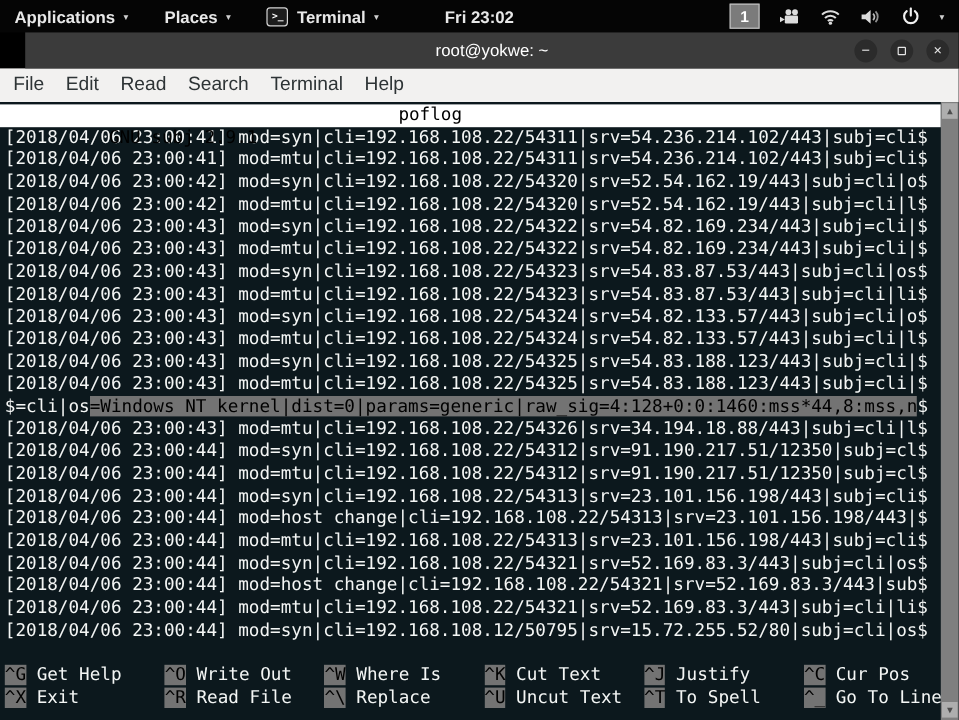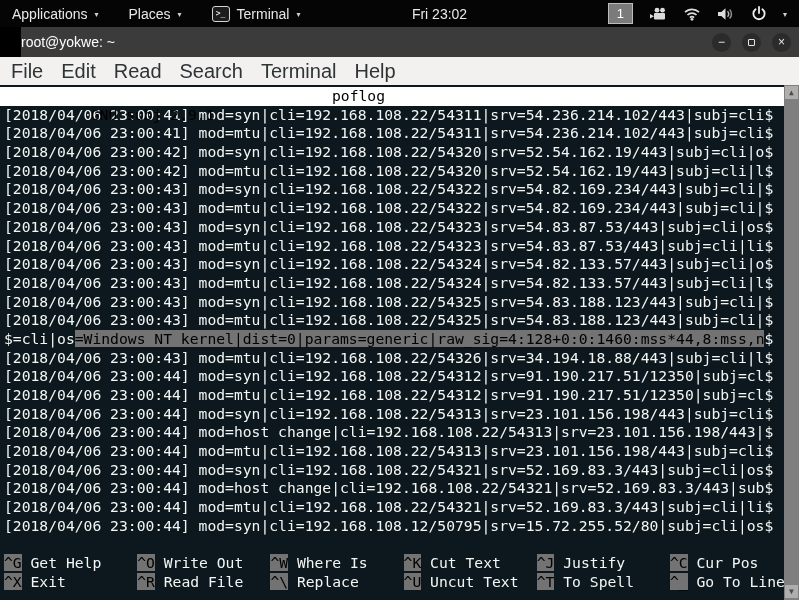--- a/index.html
+++ b/index.html
@@ -2,48 +2,48 @@
 <html><head>
 <meta charset="utf-8">
 <style>
   * { box-sizing: border-box; margin: 0; padding: 0; }
   html, body { width: 799px; height: 600px; overflow: hidden; background: #000; }
   body { font-family: "Liberation Sans", "DejaVu Sans", sans-serif; }
   .screen { position: relative; width: 799px; height: 600px; }
 
   
   .top-panel { position: relative; height: 27px; background: #050505; color: #e8e8e8;
-               display: flex; align-items: center; font-size: 14px; }
+               display: flex; align-items: center; font-size: 14px; font-weight: bold; }
   .panel-left { display: flex; align-items: center; gap: 30px; padding-left: 12px; }
   .panel-menu { display: flex; align-items: center; gap: 7px; }
   .caret { font-size: 8px; color: #cfcfcf; position: relative; top: 1px; }
   .term-badge { display: inline-block; width: 18px; height: 16px; background: #1c1c1c;
                 border: 1px solid #d4d4d4; border-radius: 3px; color: #fff;
                 font-family: "DejaVu Sans Mono", monospace; font-size: 8px;
                 line-height: 14px; text-align: center; }
-  .panel-clock { position: absolute; left: 50%; transform: translateX(-50%); margin-left: 40px; }
+  .panel-clock { position: absolute; left: 50%; transform: translateX(-50%); }
   .panel-right { margin-left: auto; display: flex; align-items: center; gap: 16px; padding-right: 12px; }
   .ws-badge { width: 25px; height: 21px; background: #7b7b7b; border: 1px solid #bdbdbd;
               color: #fff; font-size: 13px; text-align: center; line-height: 19px; }
   .panel-icon { display: inline-flex; align-items: center; }
   .panel-icon svg { display: block; }
 
   
   .titlebar { position: relative; height: 30px; background: #3b3b3b; color: #ffffff;
-              display: flex; align-items: center; font-size: 14px; margin-left: 21px; }
+              display: flex; align-items: center; justify-content: center; font-size: 14px; margin-left: 21px; }
   .win-controls { position: absolute; right: 8px; top: 0; height: 30px;
                   display: flex; align-items: center; gap: 11px; }
   .win-btn { width: 19px; height: 19px; border-radius: 50%; background: #2b2b2b;
              color: #e6e6e6; display: flex; align-items: center; justify-content: center;
              font-size: 12px; line-height: 1; }
   .max-glyph { display: block; width: 7px; height: 7px; border: 1px solid #e6e6e6; border-radius: 1px; }
 
   
   .menubar { height: 28px; background: #f2f1f0; color: #2e3436; display: flex;
-             align-items: center; font-size: 20px; padding-left: 2px; }
+             align-items: center; font-size: 16px; padding-left: 2px; }
   .menu-item { padding: 0 9px; }
 
   
   .terminal { position: relative; height: 515px; background: #0c181d;
               font-family: "DejaVu Sans Mono", "Liberation Mono", monospace;
               font-size: 14.7px; color: #f4f6f5; }
   .term-content { position: absolute; left: 0; top: 0; right: 15px; padding: 2px 0 0 0; }
   .trow { height: 18.7px; line-height: 18.7px; white-space: pre; padding-left: 4px; overflow: hidden; }
   .nano-header { position: relative; height: 18.7px; line-height: 18.7px;
                  background: #ffffff; color: #000; white-space: pre; }

